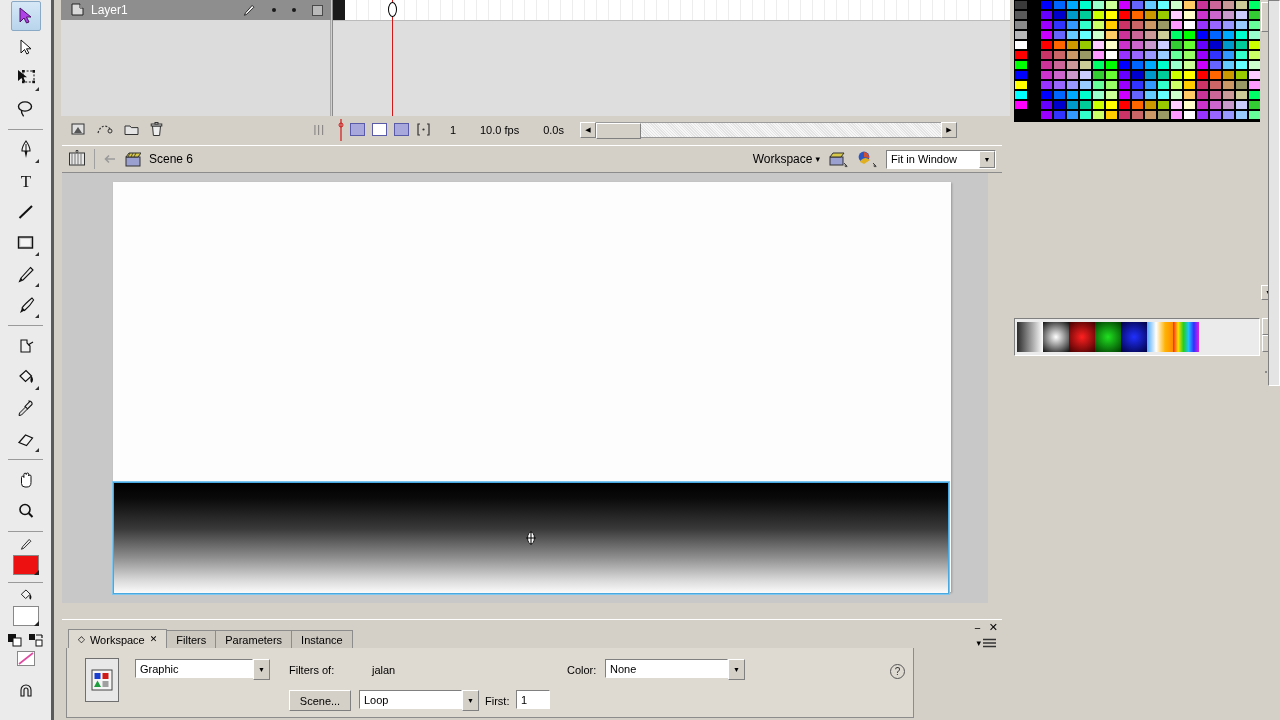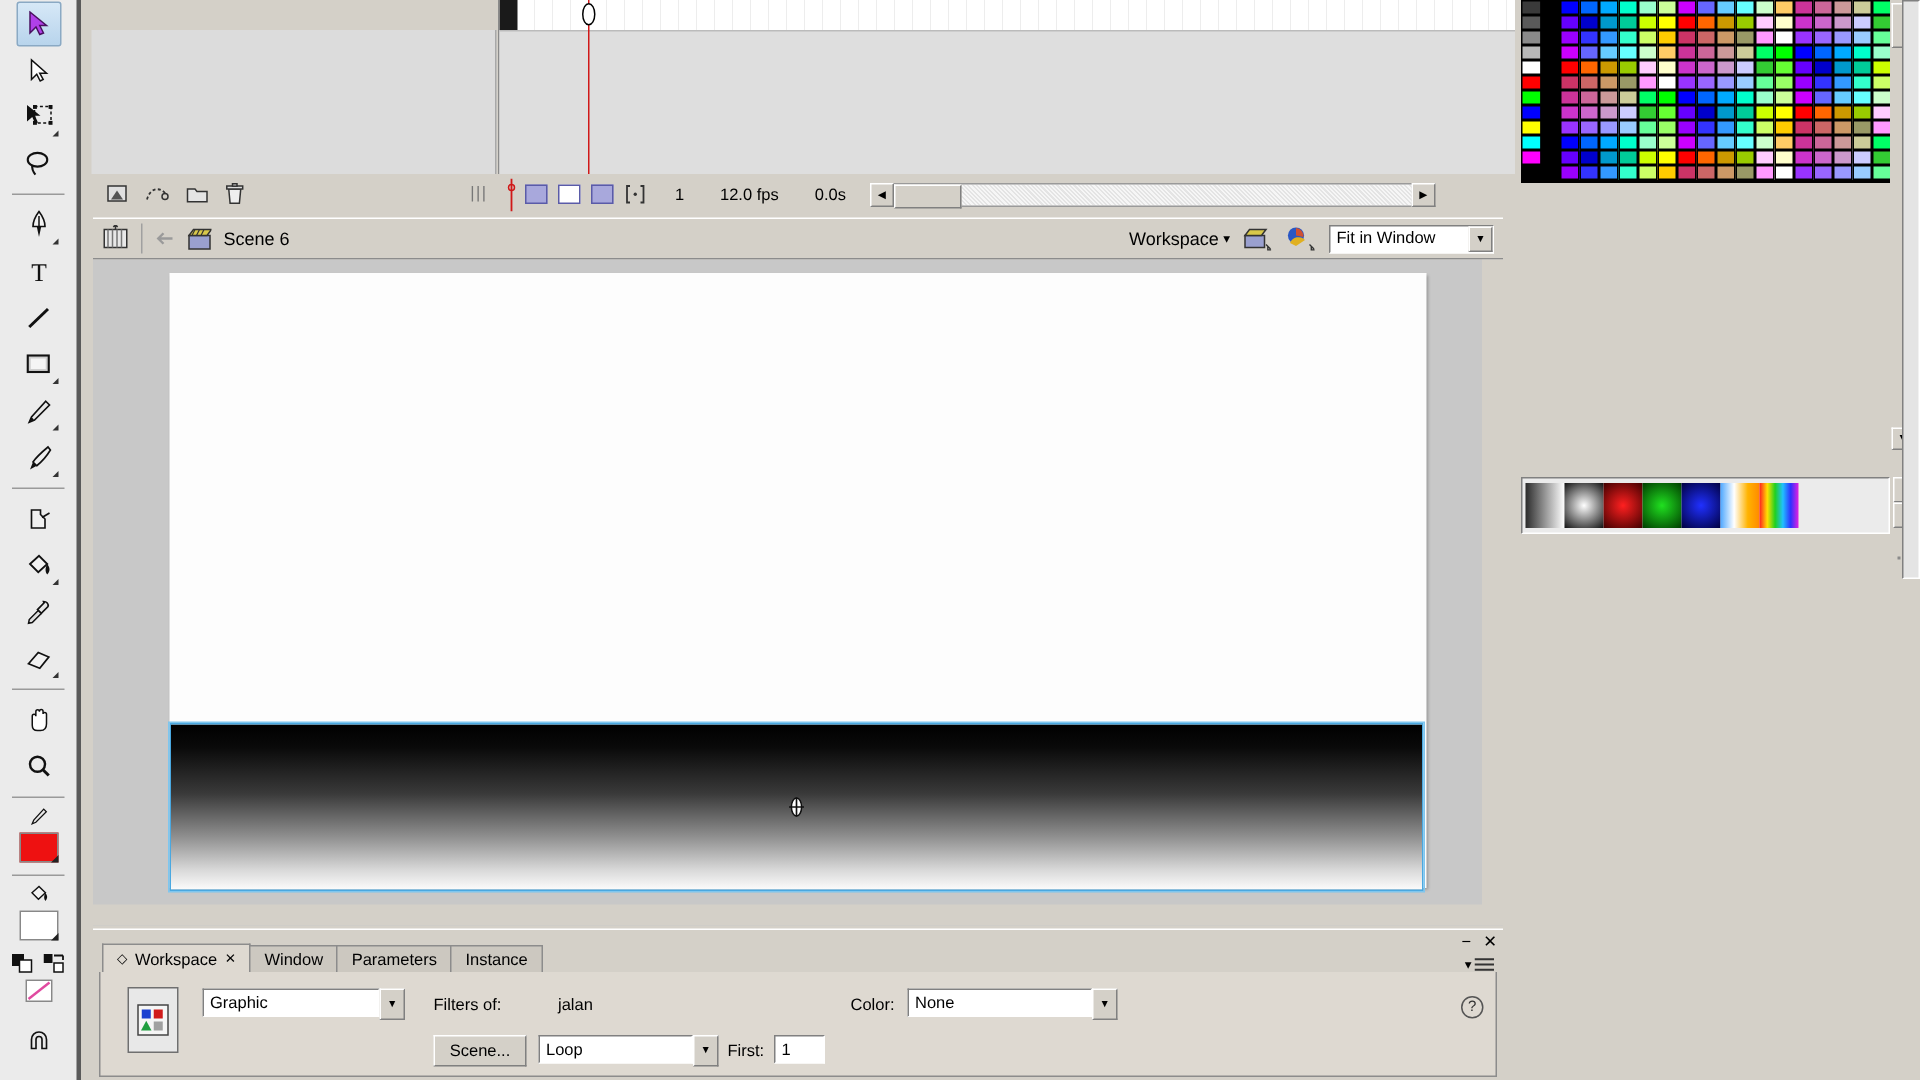--- a/index.html
+++ b/index.html
@@ -191,21 +191,21 @@
     height:19px; padding:0 9px; font-size:11px;
     display:flex; align-items:center; gap:5px;
     background:#ccc8c0;
     border:1px solid #8c8c8c; border-bottom:none;
     margin-right:-1px;
   }
   .ptab.active {
     background:#ded9d1; height:20px; font-weight:normal;
   }
   #props-body {
-    position:absolute; left:4px; top:28px; width:932px; height:70px;
+    position:absolute; left:4px; top:28px; width:848px; height:70px;
     background:#ded9d1; border:1px solid #8c8c8c; border-top:none;
   }
   #sym-icon {
     position:absolute; left:18px; top:10px; width:34px; height:44px;
     background:#e8e8e8; border:1px solid #6f6f6f;
     display:flex; align-items:center; justify-content:center;
   }
   .field {
     height:19px; background:#fff; border:1px solid;
     border-color:#808080 #fff #fff #808080;
@@ -446,20 +446,35 @@
 
   <div class="tool" style="margin-top:8px">
     <svg width="18" height="18" viewBox="0 0 18 18">
       <path d="M4 14 L4 8 A5 5 0 0 1 14 8 L14 14 L11 14 L11 8 A2 2 0 0 0 7 8 L7 14 Z" fill="#e9e9e9" stroke="#111" stroke-width="1.1"></path>
     </svg>
   </div>
 </div>
 
 <div id="timeline">
 
+  <div id="layer-header-row">
+    <svg class="layer-ico" width="13" height="13" viewBox="0 0 13 13">
+      <path d="M1 1 L9 1 L9 5 L12 5 L12 12 L1 12 Z" fill="#d9d9d9" stroke="#222" stroke-width="1"></path>
+      <path d="M9 1 L12 5 L9 5 Z" fill="#8a8a8a"></path>
+    </svg>
+    <span class="lname">Layer1</span>
+    <span class="layer-dots">
+      <svg width="14" height="14" viewBox="0 0 20 18">
+        <path d="M14.5 2.5 L17 5 L7 15 L3.5 16.5 L5 13 Z" fill="#f5f5f5" stroke="#111" stroke-width="1.2"></path>
+      </svg>
+      <span class="dot"></span>
+      <span class="dot"></span>
+      <span class="outline-sq"></span>
+    </span>
+  </div>
 
   <div id="layer-body"></div>
 
   <div id="layer-tools">
     <svg width="15" height="14" viewBox="0 0 15 14">
       <rect x="1" y="2" width="12" height="10" fill="#e0e0e0" stroke="#333"></rect>
       <path d="M3 11 L7 5 L11 11 Z" fill="#555"></path>
     </svg>
     <svg width="16" height="14" viewBox="0 0 16 14">
       <path d="M1 11 C3 3 10 2 14 8" fill="none" stroke="#333" stroke-width="1.2" stroke-dasharray="2 1.6"></path>
@@ -499,21 +514,21 @@
     <span class="mini-btn">
       <span class="onion"></span>
     </span>
     <span class="mini-btn">
       <svg width="15" height="13" viewBox="0 0 15 13">
           <path d="M4 1 L2 1 L2 12 L4 12 M11 1 L13 1 L13 12 L11 12" fill="none" stroke="#333" stroke-width="1.2"></path>
           <circle cx="7.5" cy="6.5" r="1.1" fill="#333"></circle>
         </svg>
     </span>
     <span class="tl-num">1</span>
-    <span class="tl-fps">12.0 fps</span>
+    <span class="tl-fps">10.0 fps</span>
     <span class="tl-time">0.0s</span>
     <span class="scroll-h">
       <span class="sbtn">◀</span>
       <span class="strough">
         <span class="sthumb"></span>
       </span>
       <span class="sbtn">▶</span>
     </span>
   </div>
 
@@ -589,21 +604,21 @@
     </svg>
   </div>
 
   <div id="props-tabs">
     <div class="ptab active">
       <span class="tiny">◇</span>
       <span>Workspace</span>
       <span class="tiny">✕</span>
     </div>
     <div class="ptab">
-      <span>Window</span>
+      <span>Filters</span>
     </div>
     <div class="ptab">
       <span>Parameters</span>
     </div>
     <div class="ptab">
       <span>Instance</span>
     </div>
   </div>
 
   <div id="props-body">

